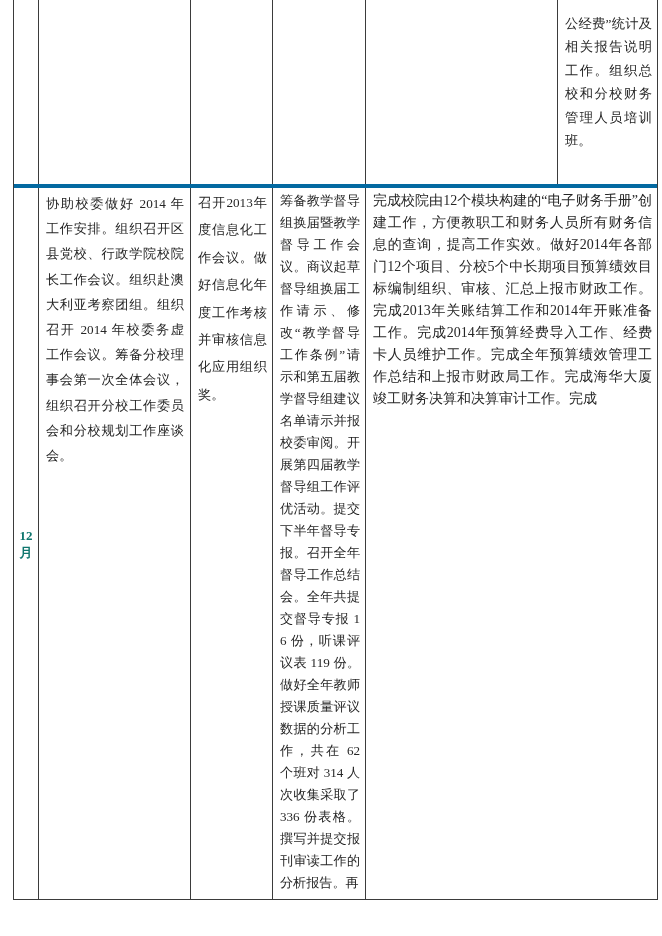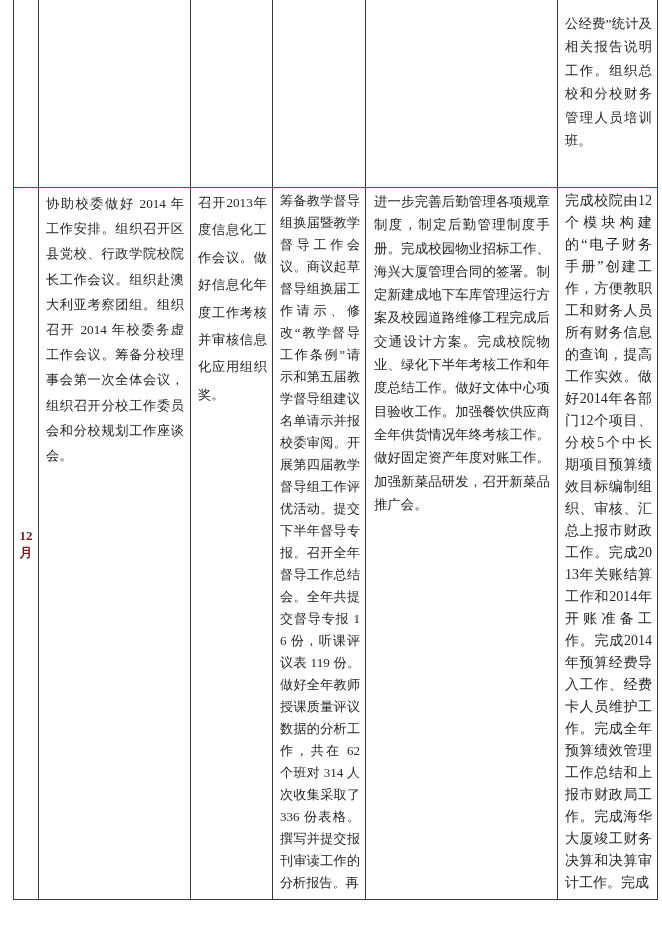--- a/index.html
+++ b/index.html
@@ -9,36 +9,36 @@
     color:#262626;
     -webkit-font-smoothing:antialiased;
   }
   .sheet{position:absolute;left:0;top:0;width:662px;height:936px;overflow:hidden;background:#fff;}
   .worktable{
     position:absolute;left:13px;top:0;width:645px;height:900px;
     border-left:1px solid #3b3b3b;border-right:1px solid #3b3b3b;border-bottom:1px solid #3b3b3b;
     display:flex;flex-direction:column;box-sizing:border-box;
   }
   .trow{display:flex;width:100%;box-sizing:border-box;}
-  .row-overflow{height:188px;border-bottom:1px solid #0369a1;}
+  .row-overflow{height:188px;border-bottom:4px solid #0369a1;}
   .row-december{flex:1;}
   .tcell{
     box-sizing:border-box;border-right:1px solid #3b3b3b;overflow:hidden;
     text-align:justify;word-break:break-all;
   }
   .tcell:last-child{border-right:none;}
   .col-month{width:25px;display:flex;align-items:center;justify-content:center;}
   .col-general{width:152px;}
   .col-info{width:82px;}
   .col-supervision{width:93px;}
   .col-logistics{width:192px;}
   .col-finance{flex:1;}
   .month-label{
     font-weight:bold;font-size:13px;line-height:17px;text-align:center;
-    width:36px;word-break:break-all;color:#7f1d1d;
+    width:36px;word-break:break-all;color:#0f766e;
   }
   .cell-text{display:block;}
   .txt-general{font-size:13.2px;line-height:25.2px;padding:3px 6px 0 7px;}
   .txt-info{font-size:13.2px;line-height:27.4px;padding:1px 5px 0 7px;font-family:Liberation Serif, serif;}
   .txt-supervision{font-size:13.1px;line-height:22px;padding:2px 5px 0 7px;}
   .txt-logistics{font-size:13.4px;line-height:23.3px;padding:2px 7px 0 8px;}
   .txt-finance{font-size:14px;line-height:22px;padding:2px 5px 0 7px;}
   .txt-finance-overflow{font-size:13.3px;line-height:23.4px;padding:12px 5px 0 7px;}
 </style>
 </head>
@@ -64,22 +64,19 @@
       </div>
       <div class="tcell col-general">
         <span class="cell-text txt-general">协助校委做好 2014 年工作安排。组织召开区县党校、行政学院校院长工作会议。组织赴澳大利亚考察团组。组织召开 2014 年校委务虚工作会议。筹备分校理事会第一次全体会议，组织召开分校工作委员会和分校规划工作座谈会。</span>
       </div>
       <div class="tcell col-info">
         <span class="cell-text txt-info">召开2013年度信息化工作会议。做好信息化年度工作考核并审核信息化应用组织奖。</span>
       </div>
       <div class="tcell col-supervision">
         <span class="cell-text txt-supervision">筹备教学督导组换届暨教学督导工作会议。商议起草督导组换届工作请示、修改“教学督导工作条例”请示和第五届教学督导组建议名单请示并报校委审阅。开展第四届教学督导组工作评优活动。提交下半年督导专报。召开全年督导工作总结会。全年共提交督导专报 16 份，听课评议表 119 份。做好全年教师授课质量评议数据的分析工作，共在 62 个班对 314 人次收集采取了 336 份表格。撰写并提交报刊审读工作的分析报告。再</span>
       </div>
-      <div class="tcell col-logistics">
-        <span class="cell-text txt-logistics">进一步完善后勤管理各项规章制度，制定后勤管理制度手册。完成校园物业招标工作、海兴大厦管理合同的签署。制定新建成地下车库管理运行方案及校园道路维修工程完成后交通设计方案。完成校院物业、绿化下半年考核工作和年度总结工作。做好文体中心项目验收工作。加强餐饮供应商全年供货情况年终考核工作。做好固定资产年度对账工作。加强新菜品研发，召开新菜品推广会。</span>
-      </div>
       <div class="tcell col-finance">
         <span class="cell-text txt-finance">完成校院由12个模块构建的“电子财务手册”创建工作，方便教职工和财务人员所有财务信息的查询，提高工作实效。做好2014年各部门12个项目、分校5个中长期项目预算绩效目标编制组织、审核、汇总上报市财政工作。完成2013年关账结算工作和2014年开账准备工作。完成2014年预算经费导入工作、经费卡人员维护工作。完成全年预算绩效管理工作总结和上报市财政局工作。完成海华大厦竣工财务决算和决算审计工作。完成</span>
       </div>
     </div>
 
   </div>
 </div>
 
 </body></html>

